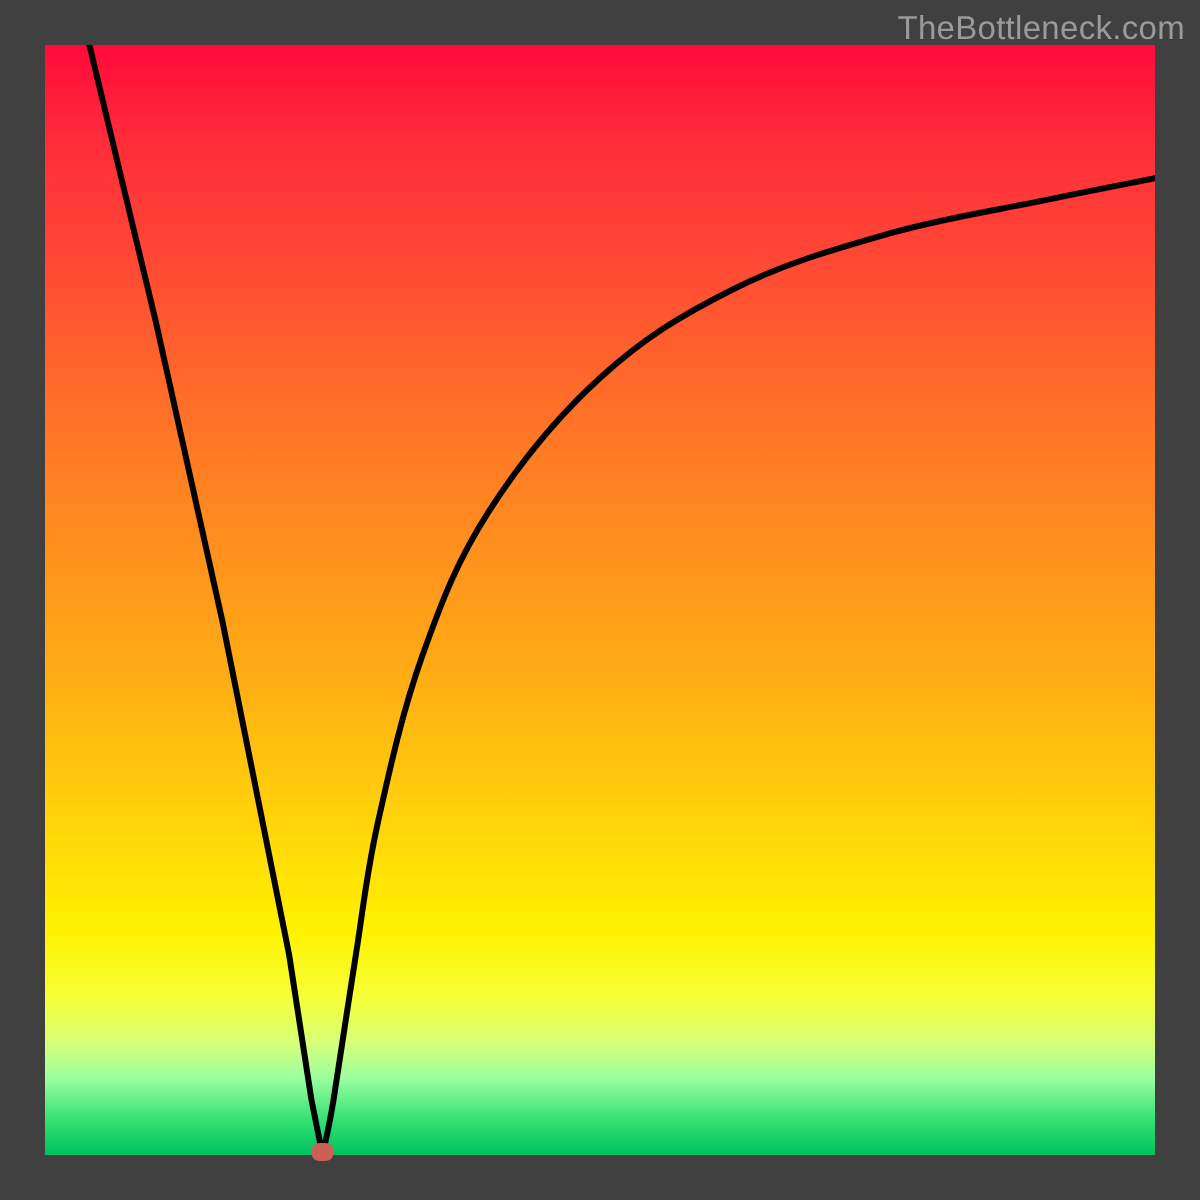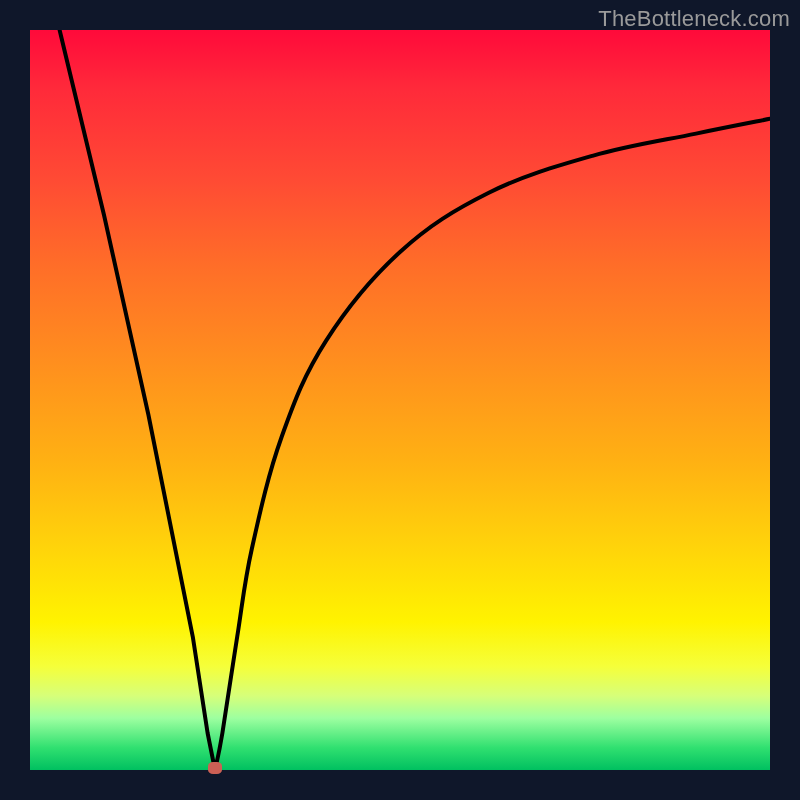--- a/index.html
+++ b/index.html
@@ -8,21 +8,21 @@
     width: 800px;
     height: 800px;
     overflow: hidden;
     font-family: Arial, Helvetica, sans-serif;
     background: #000;
   }
   .frame {
     position: relative;
     width: 800px;
     height: 800px;
-    background: #0f172a;
+    background: #404040;
   }
   .plot {
     position: absolute;
     left: 30px;
     top: 30px;
     width: 740px;
     height: 740px;
     
     background: linear-gradient(
       to bottom,

